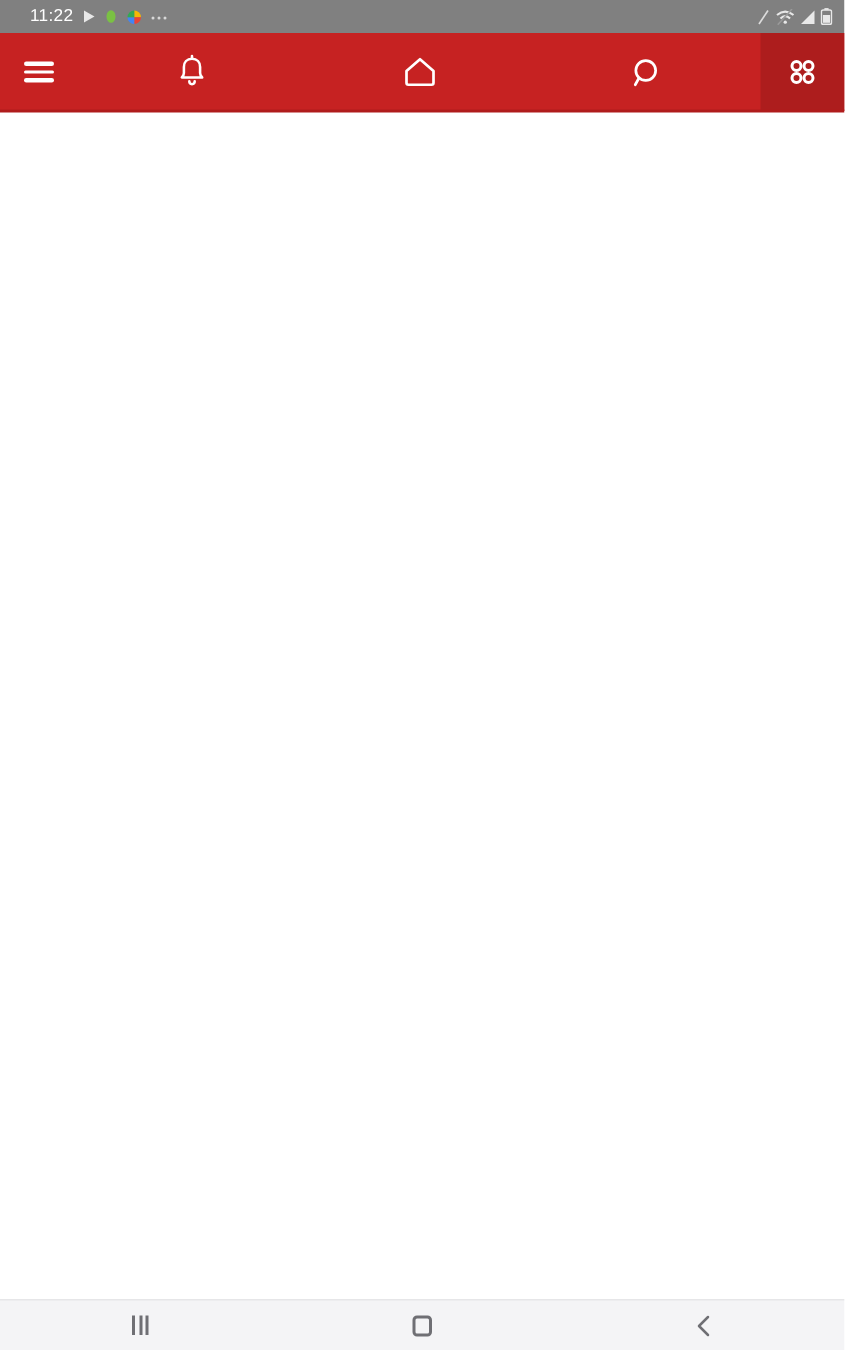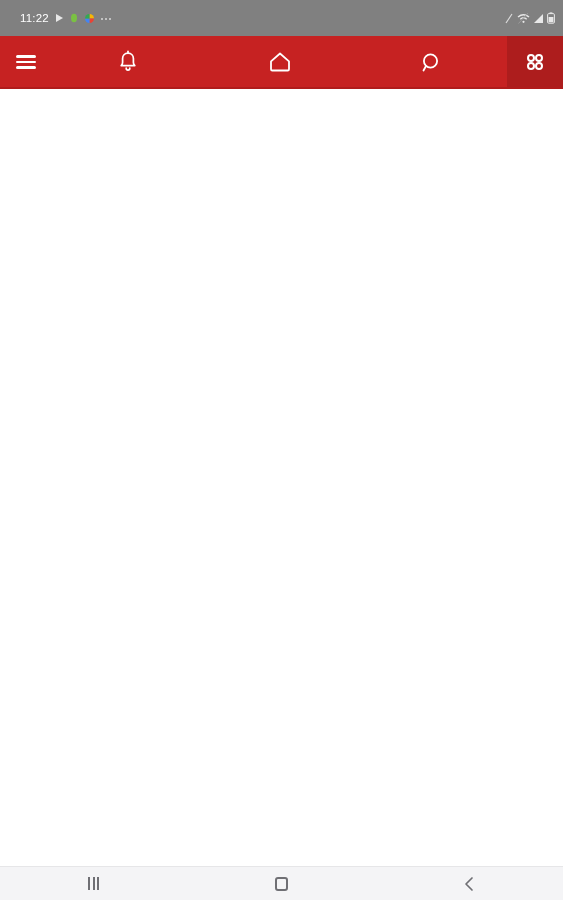--- a/index.html
+++ b/index.html
@@ -6,21 +6,21 @@
   html,body { width:563px; height:900px; }
   body {
     font-family:"Liberation Sans", sans-serif;
     background:#ffffff;
     overflow:hidden;
     position:relative;
   }
 
   
   .status-bar{
-    height:36px; background:#808080; color:#ffffff;
+    height:22px; background:#808080; color:#ffffff;
     display:flex; align-items:center; padding:0 8px;
     font-size:11px; letter-spacing:.2px;
   }
   .status-left{ display:flex; align-items:center; gap:5px; }
   .status-time{ font-size:11.5px; color:#fff; font-weight:400; padding-left:12px;}
   .status-right{ margin-left:auto; display:flex; align-items:center; gap:3px; }
   .sb-ico{ display:inline-block; }
 
   
   .app-bar{

